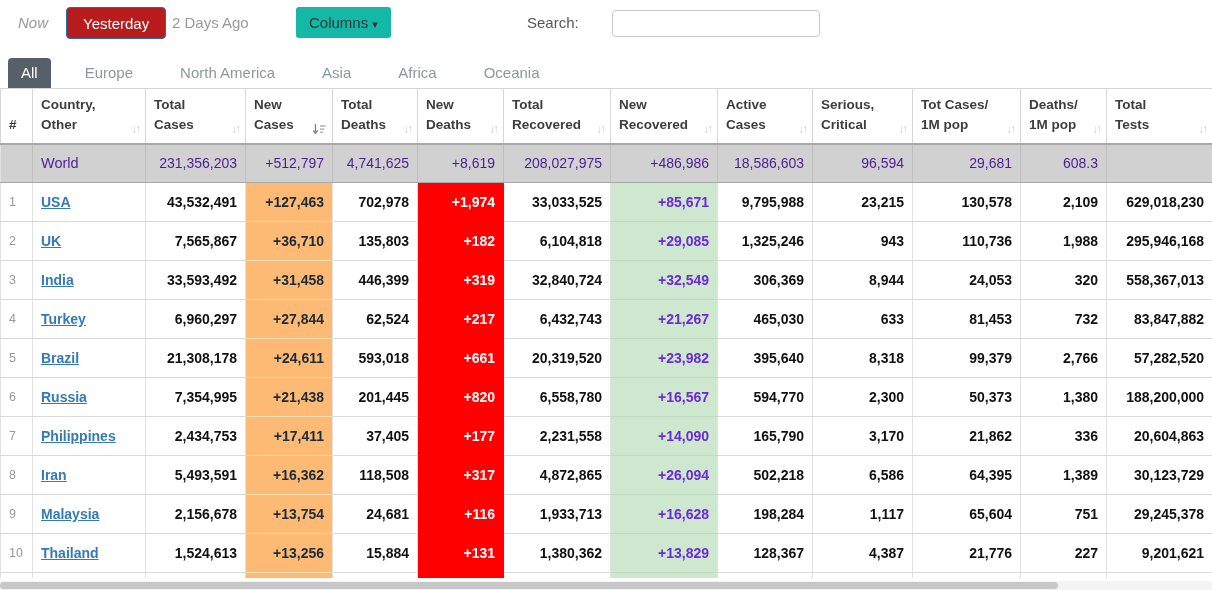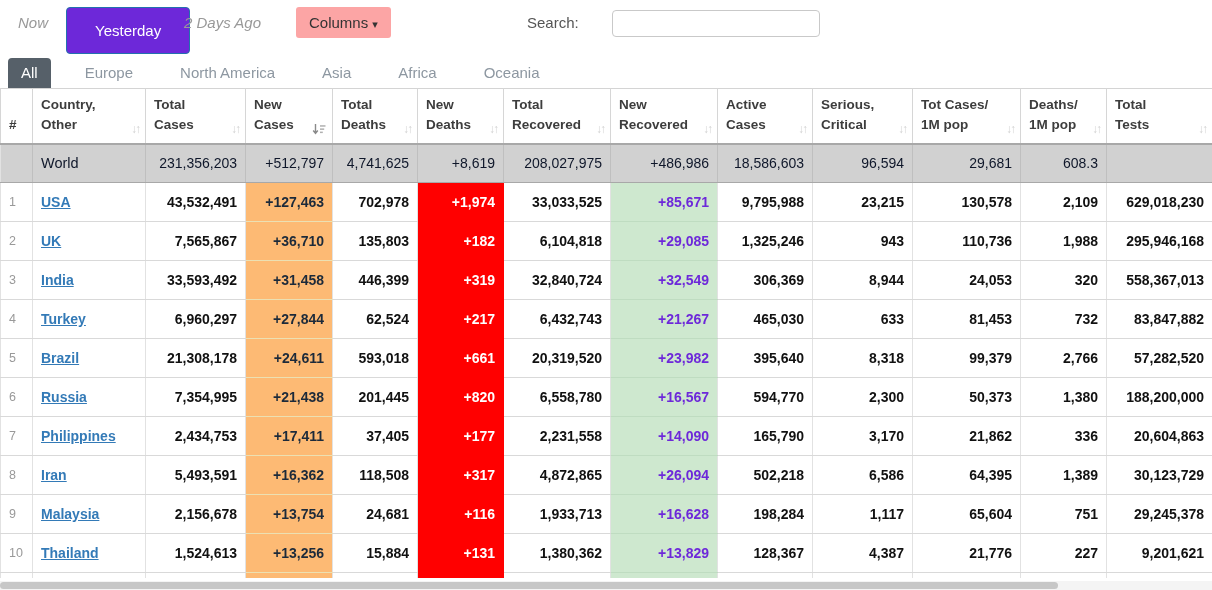--- a/index.html
+++ b/index.html
@@ -4,26 +4,26 @@
 <style>
   * { box-sizing: border-box; margin: 0; padding: 0; }
   html,body { width:1212px; height:590px; overflow:hidden; background:#fff;
     font-family:"Liberation Sans", sans-serif; }
 
   
   .toolbar { position:relative; height:58px; }
   .plain-link { position:absolute; top:14px; font-size:15px; color:#999;
     cursor:pointer; text-decoration:none; }
   #now-link { left:18px;font-style:italic; }
-  #twodays-link { left:184px;font-style:italic; }
-  .btn-yesterday { position:absolute; left:66px; top:7px; height:47px;
-    padding:0 28px; background:#6d28d9; color:#fff; border:1px solid #2271ae;
+  #twodays-link { left:172px; }
+  .btn-yesterday { position:absolute; left:66px; top:7px; height:32px;
+    padding:0 16px; background:#b91c1c; color:#fff; border:1px solid #2271ae;
     border-radius:4px; font-size:15px; font-family:inherit; cursor:pointer; }
   .btn-columns { position:absolute; left:296px; top:7px; height:31px;
-    padding:0 13px; background:#fca5a5; color:#333; border:none;
+    padding:0 13px; background:#14b8a6; color:#333; border:none;
     border-radius:3px; font-size:15px; font-family:inherit; cursor:pointer; }
   .btn-columns .caret { font-size:11px; color:#333; margin-left:4px; }
   .search-label { position:absolute; left:527px; top:14px; font-size:15px; color:#555; }
   .search-input { position:absolute; left:612px; top:10px; width:208px; height:27px;
     border:1px solid #c9c9c9; border-radius:4px; padding:0 8px; font-size:14px;
     font-family:inherit; color:#333; outline:none; }
 
   
   .tabs { height:30px; padding-left:8px; display:flex; align-items:flex-end;gap:16px; }
   .tab { font-size:15px; color:#8d97a1; padding:6px 13px 7px; cursor:pointer;
@@ -50,21 +50,21 @@
   td.first { border-left:1px solid #e2e2e2; }
   td.rank { color:#999; font-weight:normal; font-size:12.5px; text-align:left;
     padding-left:8px; }
   td.country { text-align:left; padding-left:8px; }
   td.country a { color:#337ab7; font-weight:bold; text-decoration:underline; cursor:pointer; }
   td.new-cases { background:#fdba74; border-bottom-color:#ece0b2; color:#1c2a3a; }
   td.new-deaths { background:#ff0000; color:#fff; border-bottom-color:#ff0000;
     border-right-color:#ff0000; }
   td.new-recovered { background:#cee8cf; border-bottom-color:#bfdcc1; color:#6d28d9; }
 
-  tr.world td { background:#d1d1d1; font-weight:normal; color:#0f172a;
+  tr.world td { background:#d1d1d1; font-weight:normal; color:#4c1d95;
     border-right:1px solid #bfbfbf; border-top:2px solid #a8a8a8;
     border-bottom:1px solid #a8a8a8; }
   tr.world td.country { font-size:14.5px; }
 
   tr.partial td { height:5px; border-bottom:none; }
 
   
   .hscroll { position:fixed; left:0; bottom:0; width:1212px; height:9px;
     background:#f4f4f4; }
   .hscroll .thumb { width:1058px; height:7px; margin-top:1px; background:#c7c7c7;

